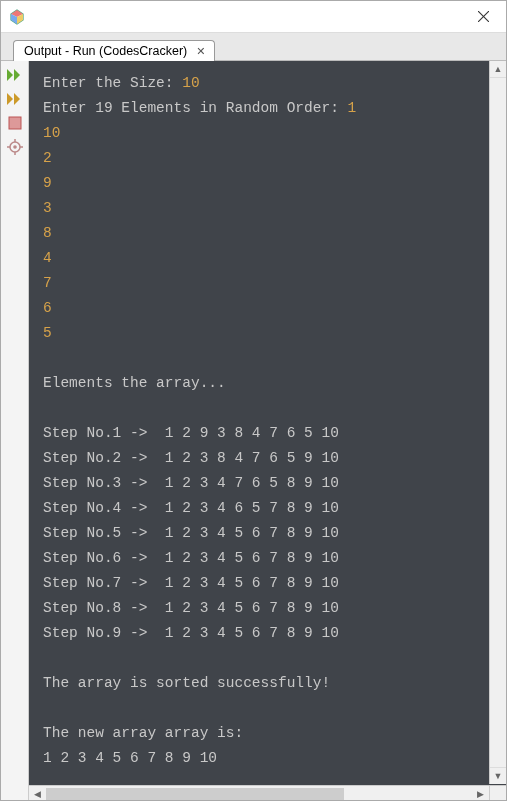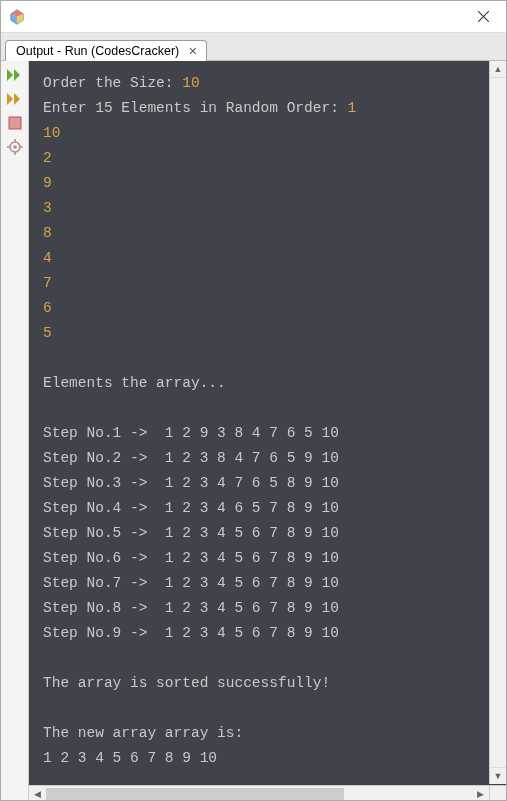--- a/index.html
+++ b/index.html
@@ -29,21 +29,21 @@
     .win-btn {
       width: 45px; height: 32px;
       display: flex; align-items: center; justify-content: center;
       color: #333;
     }
     .tabbar {
       height: 28px;
       background: #e8e8e8;
       display: flex;
       align-items: flex-end;
-      padding-left: 4px;
+      padding-left: 12px;
       border-bottom: 1px solid #bbb;
     }
     .tab {
       background: #fff;
       border: 1px solid #999;
       border-bottom: none;
       border-radius: 4px 4px 0 0;
       padding: 3px 6px 3px 10px;
       display: flex;
       align-items: center;
@@ -188,22 +188,22 @@
           <circle cx="8" cy="8" r="1.8" fill="#b88"></circle>
           <line x1="8" y1="0" x2="8" y2="3" stroke="#b88" stroke-width="1.5"></line>
           <line x1="8" y1="13" x2="8" y2="16" stroke="#b88" stroke-width="1.5"></line>
           <line x1="0" y1="8" x2="3" y2="8" stroke="#b88" stroke-width="1.5"></line>
           <line x1="13" y1="8" x2="16" y2="8" stroke="#b88" stroke-width="1.5"></line>
         </svg>
     </div>
   </div>
 
   <div class="console-wrap">
-    <div class="console"><span class="prompt">Order the Size: </span><span class="input-val">10</span>
-<span class="prompt">Enter 15 Elements in Random Order: </span><span class="input-val">1</span>
+    <div class="console"><span class="prompt">Enter the Size: </span><span class="input-val">10</span>
+<span class="prompt">Enter 19 Elements in Random Order: </span><span class="input-val">1</span>
 <span class="input-val">10</span>
 <span class="input-val">2</span>
 <span class="input-val">9</span>
 <span class="input-val">3</span>
 <span class="input-val">8</span>
 <span class="input-val">4</span>
 <span class="input-val">7</span>
 <span class="input-val">6</span>
 <span class="input-val">5</span>
 

